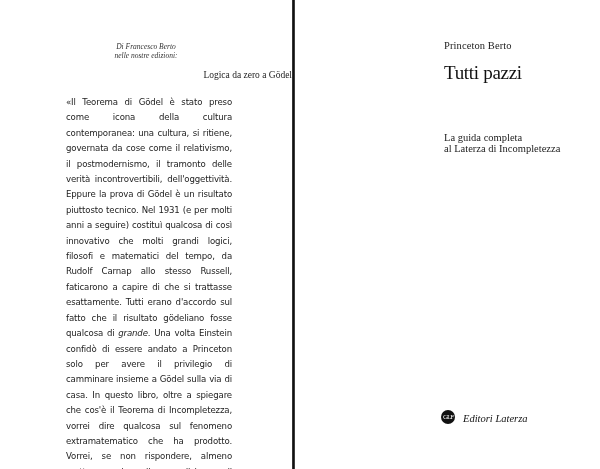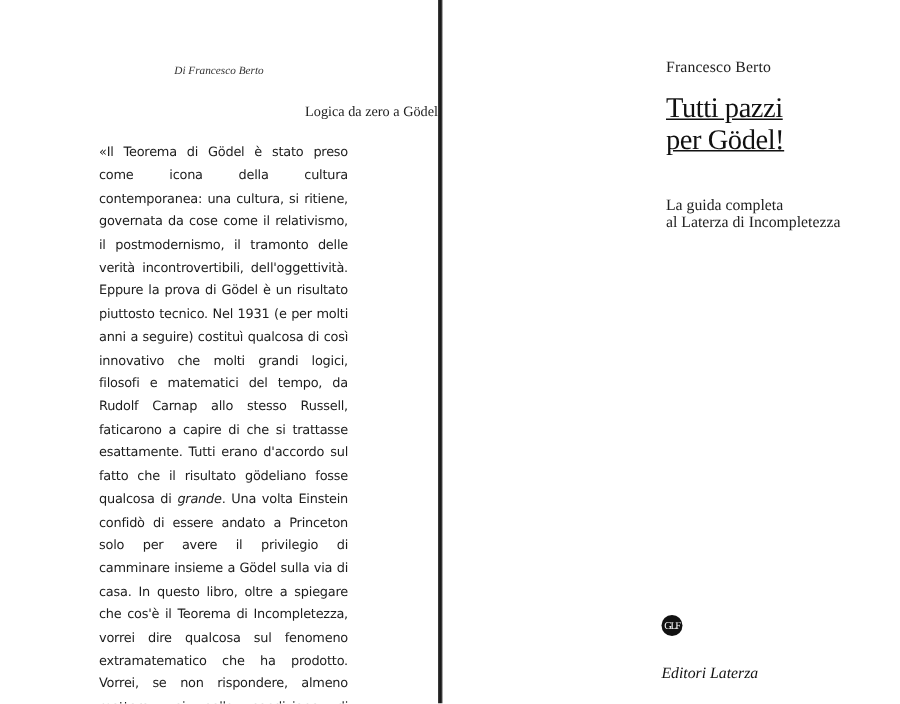--- a/index.html
+++ b/index.html
@@ -29,57 +29,57 @@
       text-align: justify; color: #1c1c1c; letter-spacing: -0.15px;
     }
     .blurb p { margin: 0; }
     .blurb em { font-style: italic; }
     .author {
       position: absolute; top: 40px; left: 444px; font-size: 10.5px; color: #222;
       letter-spacing: 0.1px;
     }
     .title {
       position: absolute; top: 62px; left: 444px; font-size: 19px; line-height: 21px;
-      color: #111; letter-spacing: -0.3px; text-decoration: underline;
+      color: #111; letter-spacing: -0.3px;
     }
     .subtitle {
       position: absolute; top: 106px; left: 444px; font-size: 10.5px; line-height: 11px;
       color: #222;
       margin-top: 26px;
     }
     .publisher {
-      position: absolute; top: 410px; left: 441px; display: flex; align-items: flex-start; gap: 20px; flex-direction: column;
+      position: absolute; top: 410px; left: 441px; display: flex; align-items: flex-end; gap: 8px;
     }
     .logo {
       width: 14px; height: 14px; border-radius: 50%; background: #111; color: #fff;
       font-size: 7px; line-height: 14px; text-align: center; font-family: "Liberation Serif", serif;
       letter-spacing: -1px;
     }
     .pub-name { font-style: italic; font-size: 10.5px; color: #111; }
   </style>
 </head>
 <body>
 
 <div class="page left">
   <div class="other-works">
     <div>Di Francesco Berto</div>
+    <div>nelle nostre edizioni:</div>
   </div>
   <div class="other-title">Logica da zero a Gödel</div>
   <div class="blurb">
     <p><span>«Il Teorema di Gödel è stato preso come icona della cultura contemporanea: una cultura, si ritiene, governata da cose come il relativismo, il postmodernismo, il tramonto delle verità incontrovertibili, dell'oggettività. Eppure la prova di Gödel è un risultato piuttosto tecnico. Nel 1931 (e per molti anni a seguire) costituì qualcosa di così innovativo che molti grandi logici, filosofi e matematici del tempo, da Rudolf Carnap allo stesso Russell, faticarono a capire di che si trattasse esattamente. Tutti erano d'accordo sul fatto che il risultato gödeliano fosse qualcosa di </span><em>grande</em><span>. Una volta Einstein confidò di essere andato a Princeton solo per avere il privilegio di camminare insieme a Gödel sulla via di casa. In questo libro, oltre a spiegare che cos'è il Teorema di Incompletezza, vorrei dire qualcosa sul fenomeno extramatematico che ha prodotto. Vorrei, se non rispondere, almeno mettere voi nella condizione di rispondere alla domanda: perché siamo tutti pazzi per Gödel?»</span></p>
   </div>
 </div>
 
 <div class="spine"></div>
 
 <div class="page right"></div>
-<div class="author">Francesco Berto</div>
+<div class="author">Princeton Berto</div>
 <div class="title">
   <div>Tutti pazzi</div>
-  <div>per Gödel!</div>
 </div>
 <div class="subtitle">
   <div>La guida completa</div>
   <div>al Laterza di Incompletezza</div>
 </div>
 <div class="publisher">
   <div class="logo">GLF</div>
   <span class="pub-name">Editori Laterza</span>
 </div>
 

